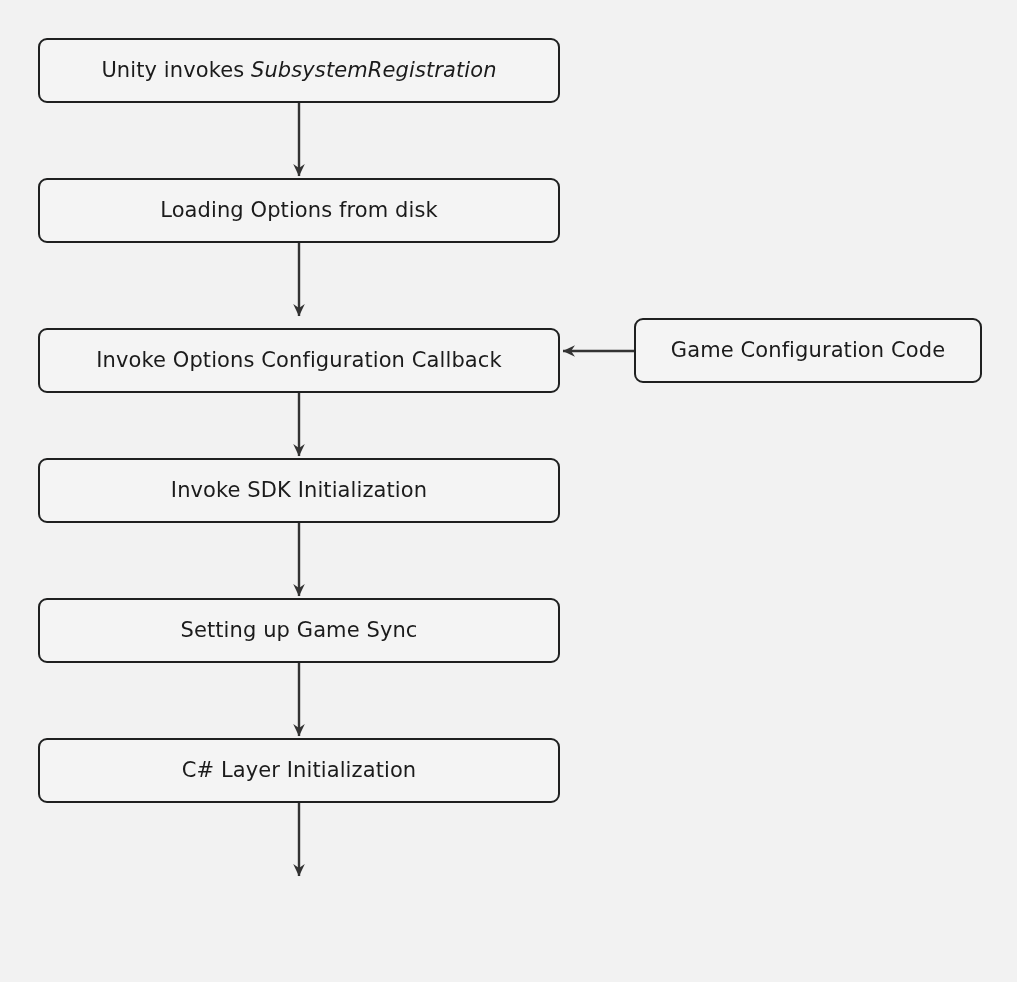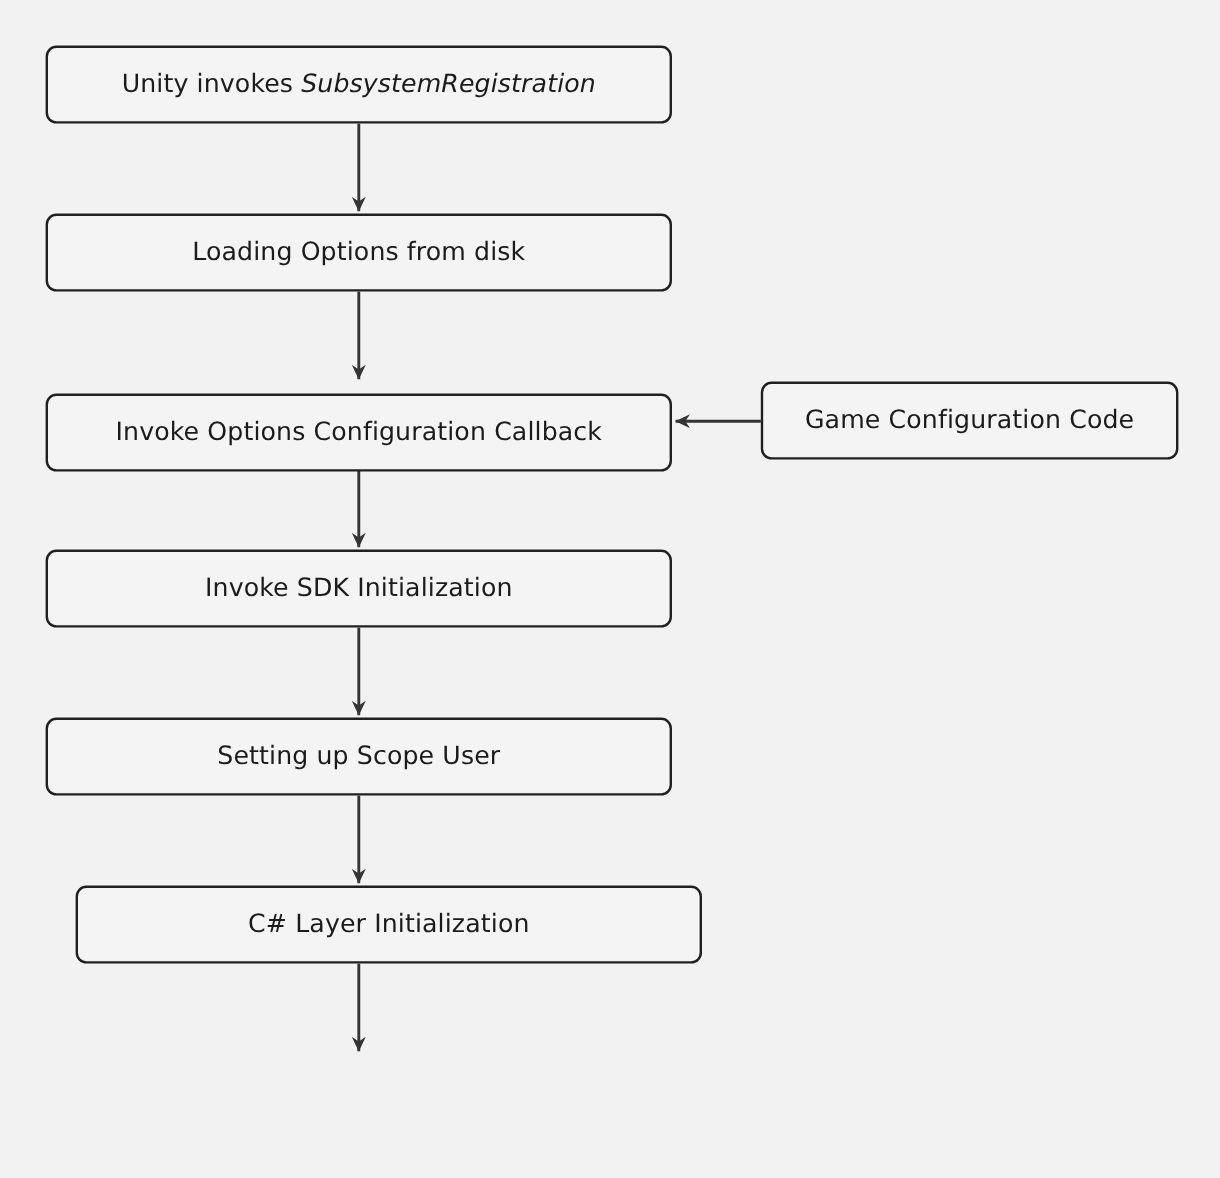--- a/index.html
+++ b/index.html
@@ -90,24 +90,24 @@
 
   <div class="node" style="left:38px; top:328px; width:522px; height:65px;">
     <span class="node-label">Invoke Options Configuration Callback</span>
   </div>
 
   <div class="node" style="left:38px; top:458px; width:522px; height:65px;">
     <span class="node-label">Invoke SDK Initialization</span>
   </div>
 
   <div class="node" style="left:38px; top:598px; width:522px; height:65px;">
-    <span class="node-label">Setting up Scope User</span>
+    <span class="node-label">Setting up Game Sync</span>
   </div>
 
-  <div class="node" style="left:38px; top:738px; width:522px; height:65px;margin-left:25px;">
+  <div class="node" style="left:38px; top:738px; width:522px; height:65px;">
     <span class="node-label">C# Layer Initialization</span>
   </div>
 
 
   <div class="node" style="left:634px; top:318px; width:348px; height:65px;">
     <span class="node-label">Game Configuration Code</span>
   </div>
 
 </div>
 

